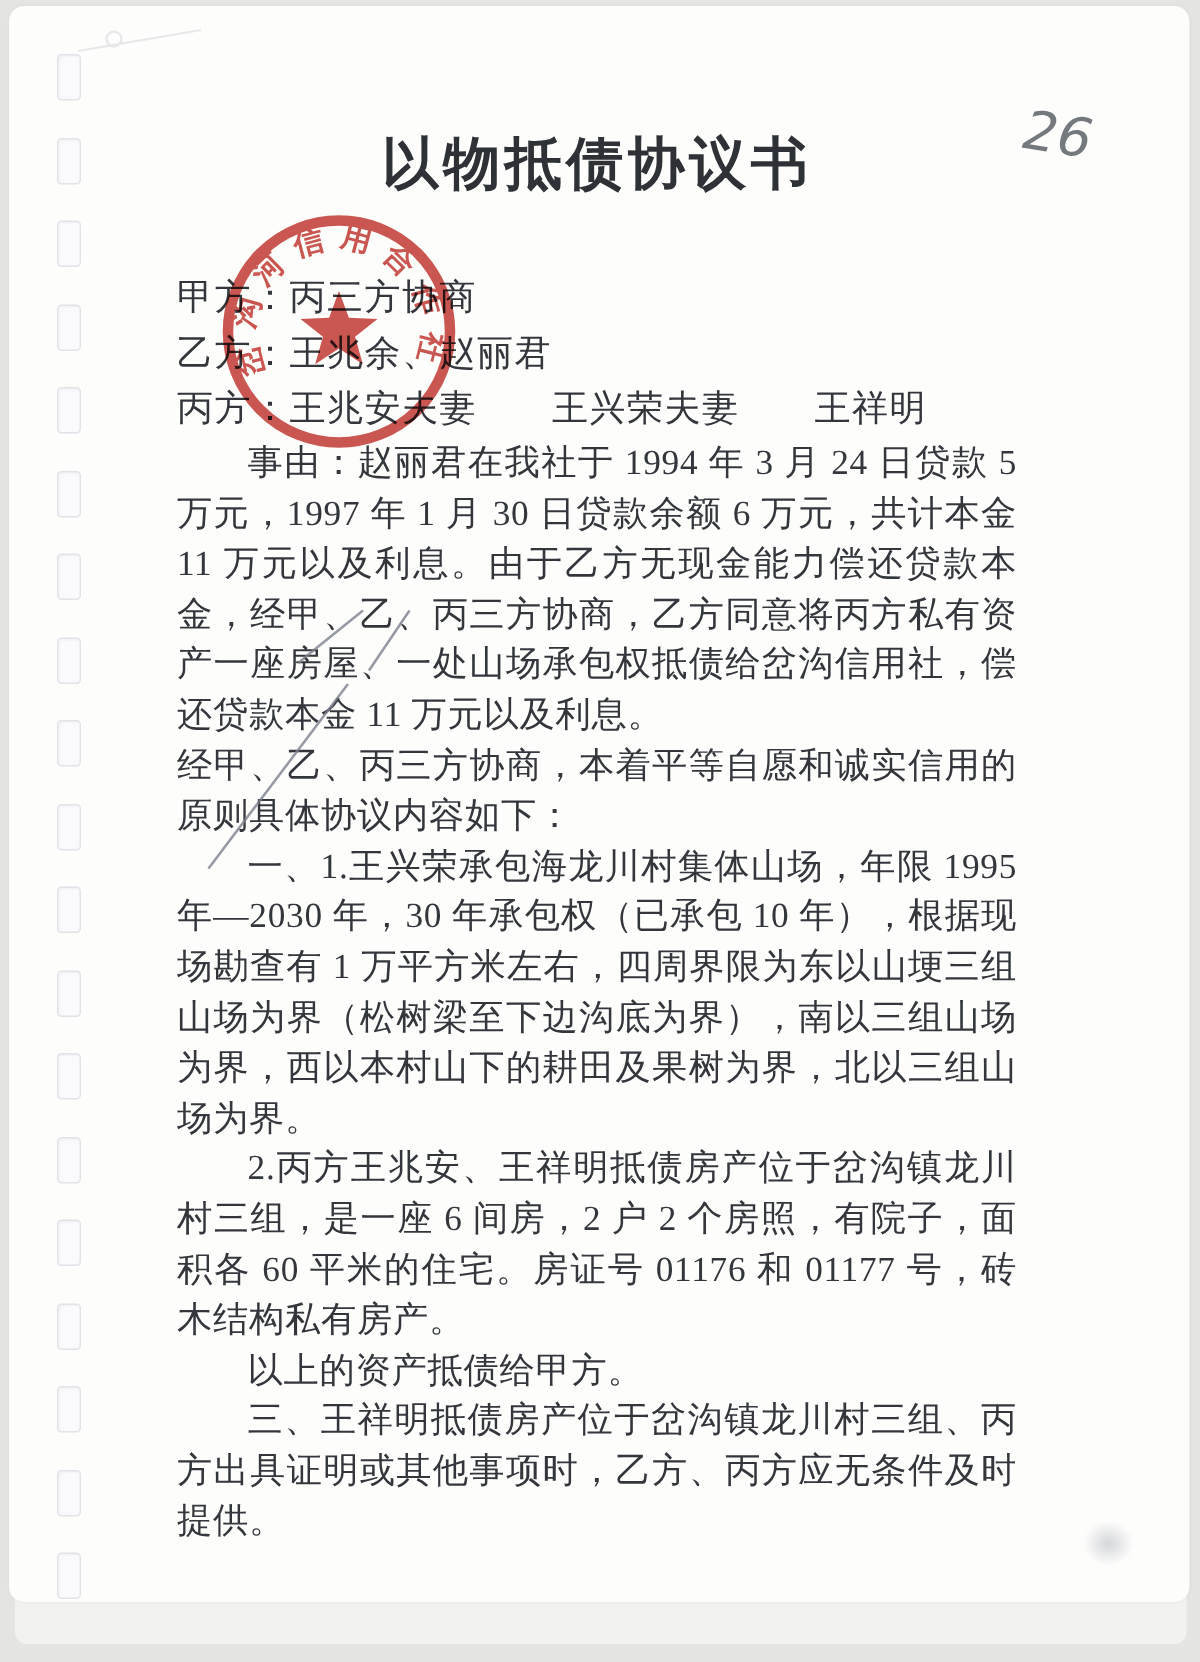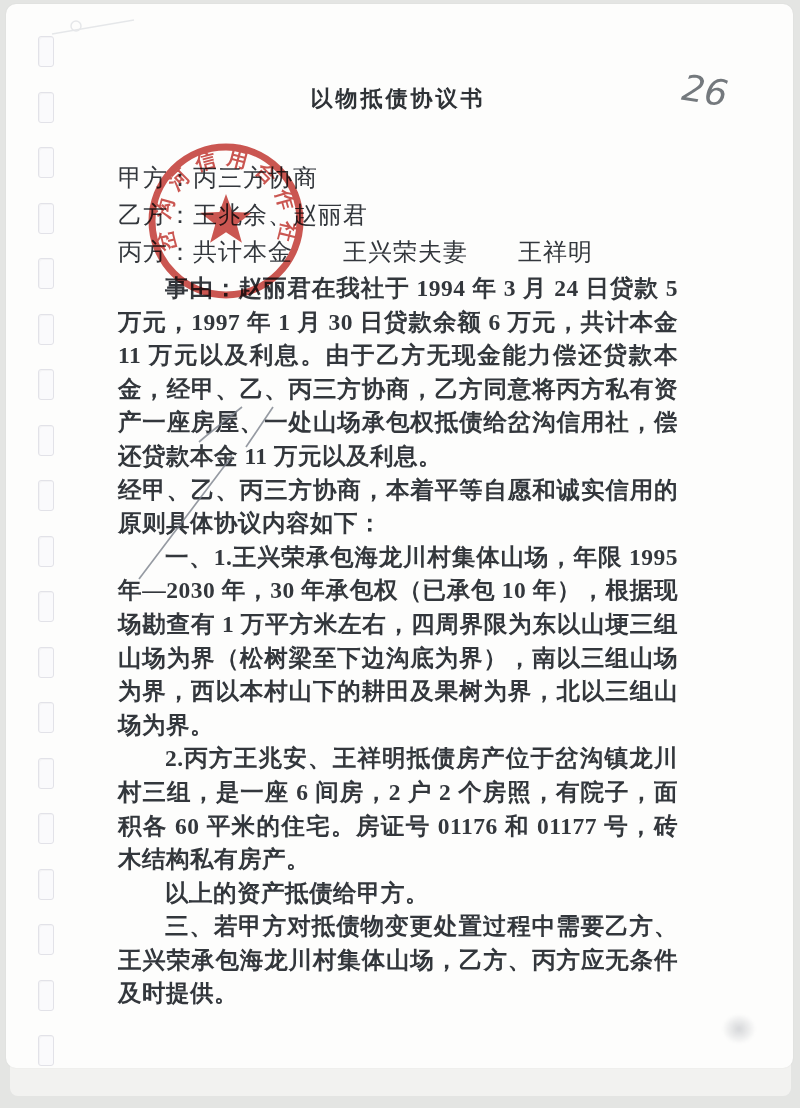--- a/index.html
+++ b/index.html
@@ -31,24 +31,24 @@
     position:absolute;left:676px;top:66px;
     font-family:"DejaVu Sans",sans-serif;
     font-size:36px;color:#5d6268;
     transform:rotate(9deg) skewX(-10deg);
     opacity:.85;
   }
   
   .content{position:absolute;left:112px;top:80px;width:560px;color:#33373c;}
   .doc-title{
     margin:0 0 46px 0;text-align:center;
-    font-size:22px;font-weight:bold;letter-spacing:3px;color:#2e3236;
+    font-size:38px;font-weight:bold;letter-spacing:3px;color:#2e3236;
   }
   .party{font-size:24px;line-height:37px;letter-spacing:1px;}
-  .body-text{margin-top:1px;font-weight:bold;}
+  .body-text{margin-top:1px;}
   .para{
     margin:0;font-size:23.5px;line-height:33.6px;letter-spacing:.5px;
     text-align:justify;
   }
   .indent{text-indent:2em;}
   
   .seal{
     position:absolute;left:138px;top:135px;
     mix-blend-mode:multiply;opacity:.88;
   }
@@ -102,29 +102,29 @@
       <circle cx="26" cy="14" r="5" fill="none" stroke="#d3d6db" stroke-width="1.5"></circle>
     </svg>
 
     <div class="page-num">26</div>
 
     <div class="content">
       <h1 class="doc-title">以物抵债协议书</h1>
 
       <div class="party"><span>甲方：</span><span>丙三方协商</span></div>
       <div class="party"><span>乙方：</span><span>王兆余、赵丽君</span></div>
-      <div class="party"><span>丙方：</span><span>共计本金　　王兴荣夫妻　　王祥明</span></div>
+      <div class="party"><span>丙方：</span><span>王兆安夫妻　　王兴荣夫妻　　王祥明</span></div>
 
       <div class="body-text">
         <p class="para indent">事由：赵丽君在我社于 1994 年 3 月 24 日贷款 5 万元，1997 年 1 月 30 日贷款余额 6 万元，共计本金 11 万元以及利息。由于乙方无现金能力偿还贷款本金，经甲、乙、丙三方协商，乙方同意将丙方私有资产一座房屋、一处山场承包权抵债给岔沟信用社，偿还贷款本金 11 万元以及利息。</p>
         <p class="para">经甲、乙、丙三方协商，本着平等自愿和诚实信用的原则具体协议内容如下：</p>
         <p class="para indent">一、1.王兴荣承包海龙川村集体山场，年限 1995 年—2030 年，30 年承包权（已承包 10 年），根据现场勘查有 1 万平方米左右，四周界限为东以山埂三组山场为界（松树梁至下边沟底为界），南以三组山场为界，西以本村山下的耕田及果树为界，北以三组山场为界。</p>
         <p class="para indent">2.丙方王兆安、王祥明抵债房产位于岔沟镇龙川村三组，是一座 6 间房，2 户 2 个房照，有院子，面积各 60 平米的住宅。房证号 01176 和 01177 号，砖木结构私有房产。</p>
         <p class="para indent">以上的资产抵债给甲方。</p>
-        <p class="para indent">三、若甲方对抵债物变更处置过程中需要乙方、王兴荣承包海龙川村集体山场，乙方、丙方应无条件及时提供。</p>
+        <p class="para indent">三、王祥明抵债房产位于岔沟镇龙川村三组、丙方出具证明或其他事项时，乙方、丙方应无条件及时提供。</p>
       </div>
     </div>
 
     <svg class="seal" width="164" height="164" viewBox="0 0 164 164">
       <circle cx="82" cy="82" r="74" fill="none" stroke-width="7" stroke="#c5403a"></circle>
       <polygon points="82,55 88.6,72.9 107.7,73.7 92.7,85.5 97.9,103.8 82,93.3 66.1,103.8 71.3,85.5 56.3,73.7 75.4,72.9" fill="#c5403a"></polygon>
       <path id="sealArc" d="M 36.1 114.1 A 56 56 0 1 1 127.9 114.1" fill="none"></path>
       <text fill="#c5403a">
         <textPath href="#sealArc" startOffset="50%" text-anchor="middle">岔沟河信用合作社</textPath>
       </text>

